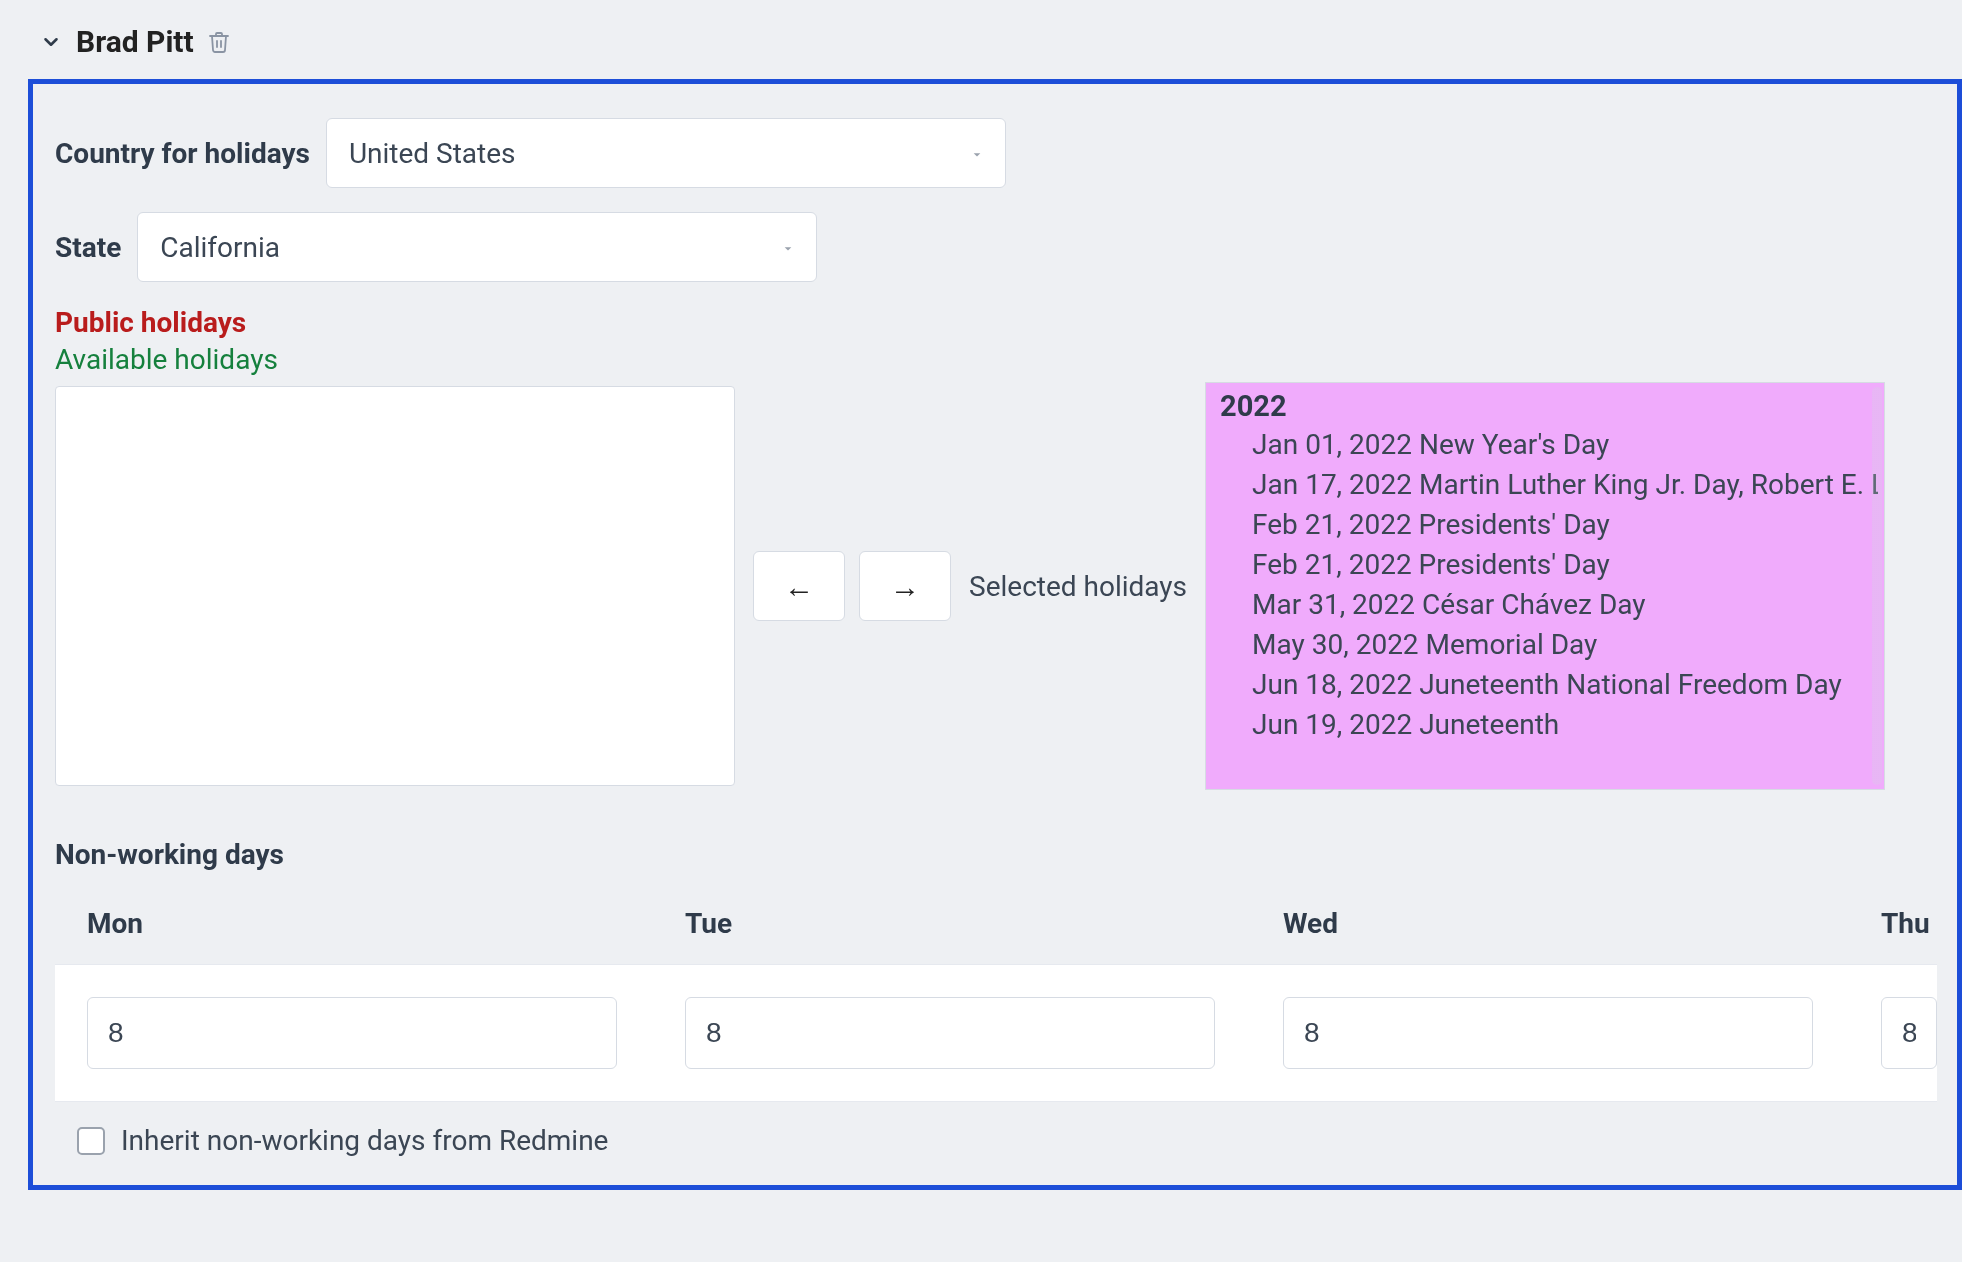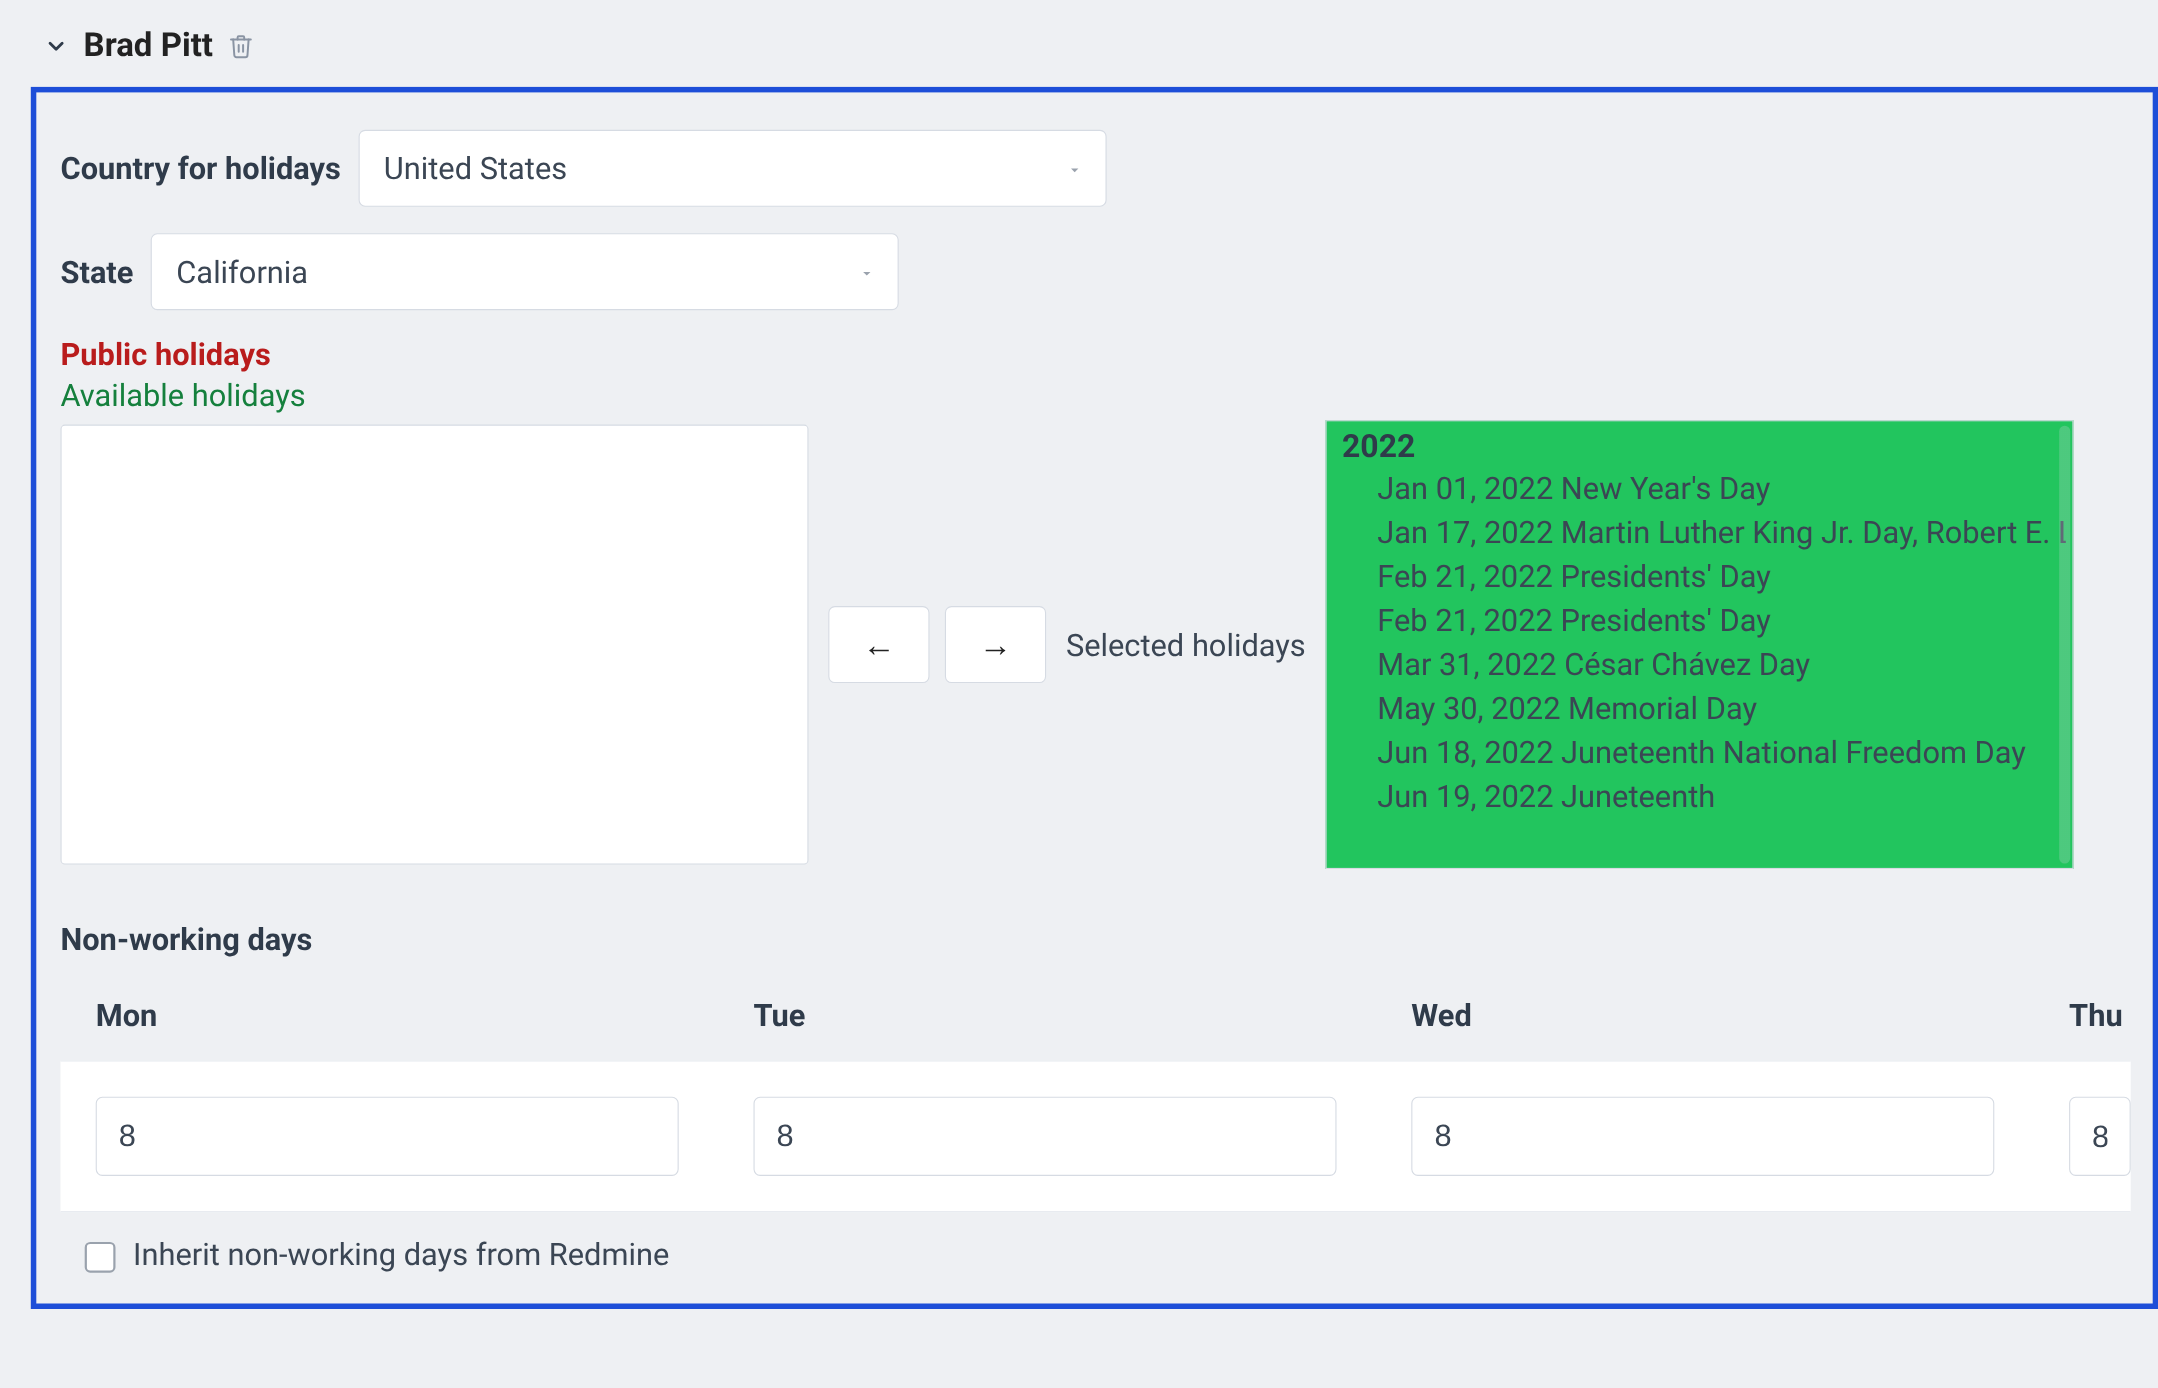--- a/index.html
+++ b/index.html
@@ -116,21 +116,21 @@
     justify-content: center;
     font-size: 30px;
     color: #222;
     cursor: pointer;
   }
   .selected-lbl {
     font-size: 28px;
     color: #3b4654;
   }
   .selected-box {
-    background: #22c55e;
+    background: #f0abfc;
     border: 1px solid #d6dbe3;
     width: 680px;
     height: 408px;
     overflow: hidden;
     position: relative;
     padding: 6px 6px 4px 14px;
     font-size: 28px;
     color: #3b4654;
   }
   .selected-box::after{
@@ -184,21 +184,21 @@
     height: 72px;
     background: #fff;
     border: 1px solid #d6dbe3;
     border-radius: 6px;
     padding: 0 20px;
     font-size: 28px;
     color: #3b4654;
   }
   .inherit-row {
     display: flex;
-    align-items: flex-end;
+    align-items: center;
     gap: 16px;
     padding: 22px 0 0 22px;
     font-size: 28px;
     color: #3b4654;
   }
   .cbox {
     width: 28px; height: 28px;
     border: 2px solid #9aa2ad;
     border-radius: 5px;
     background: #fff;

